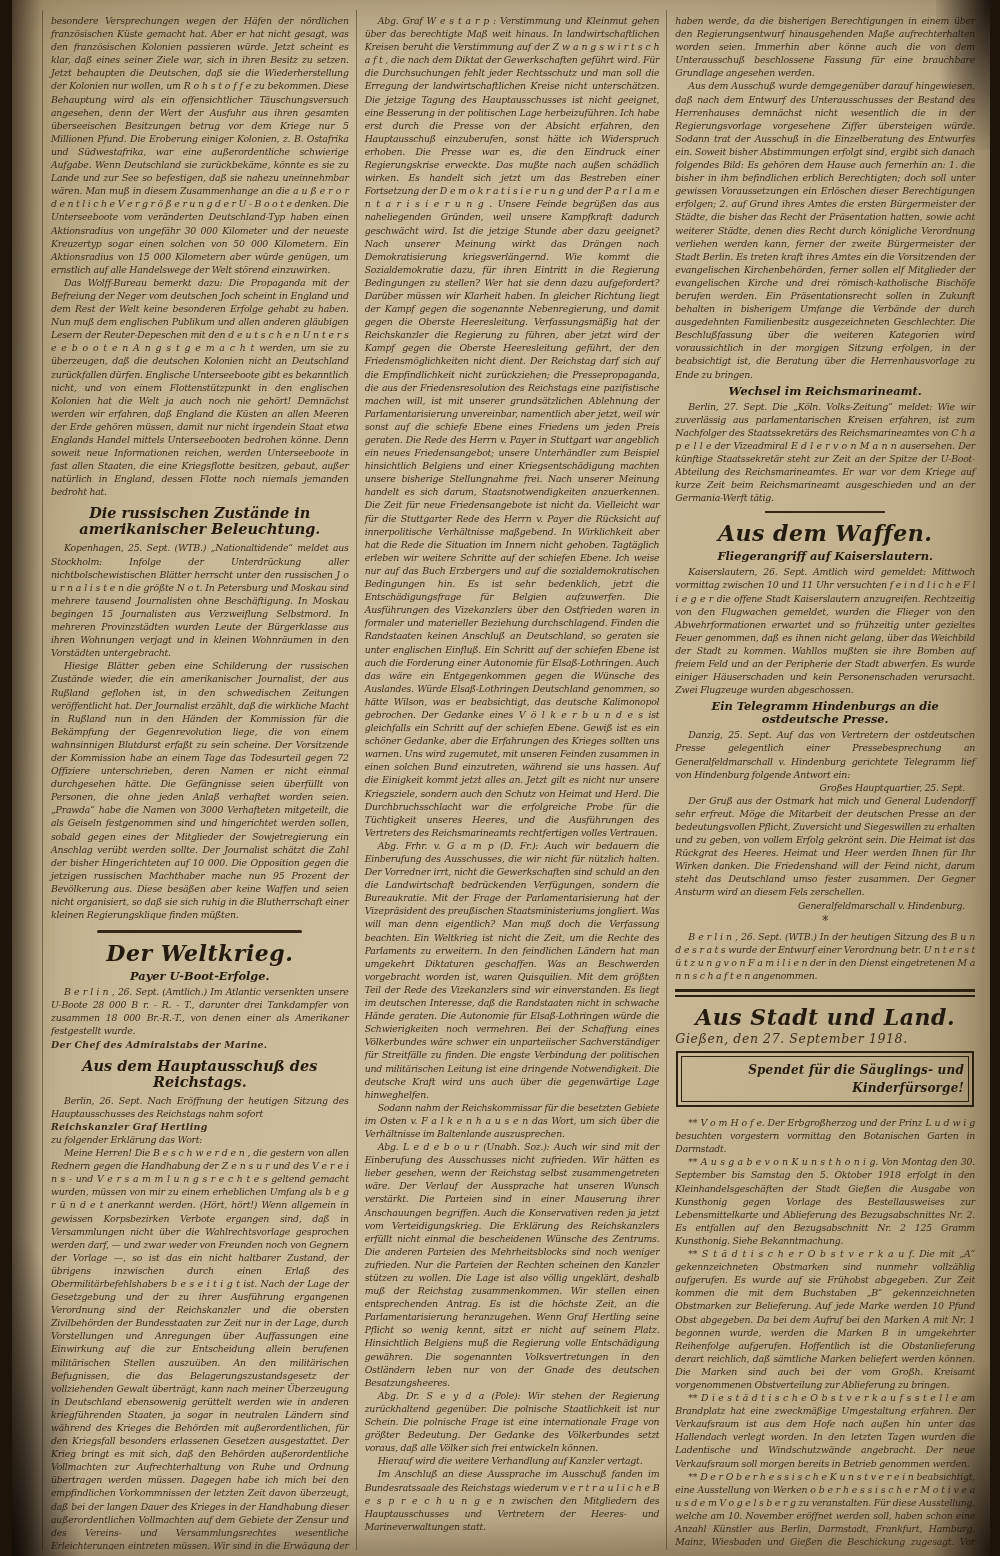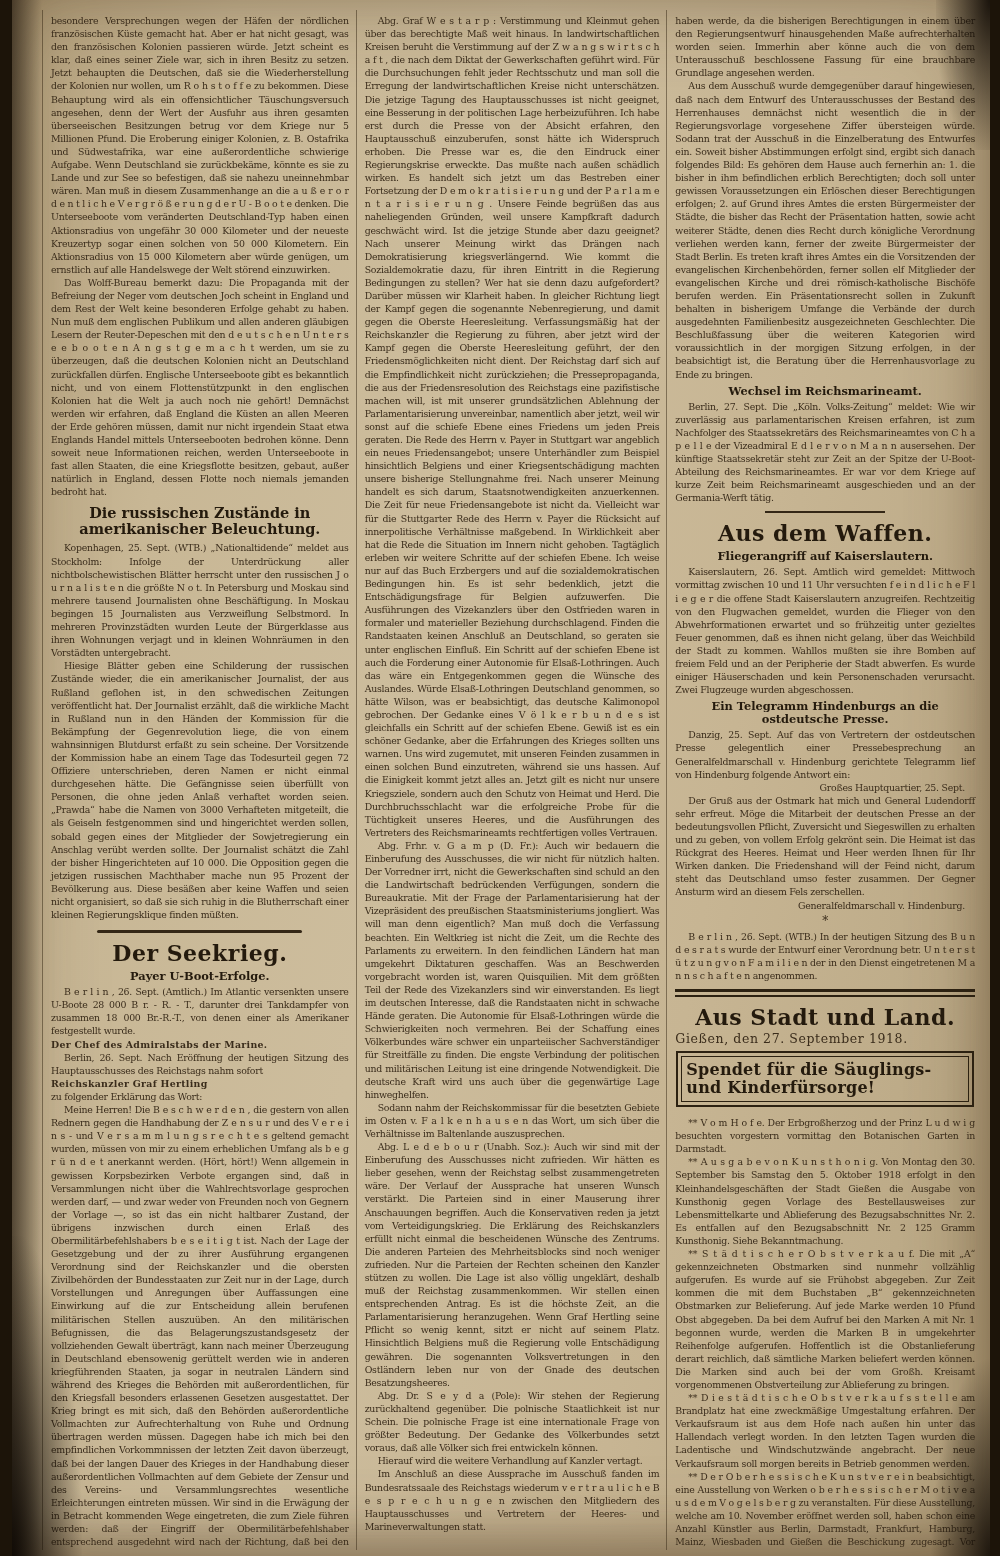--- a/index.html
+++ b/index.html
@@ -18,21 +18,21 @@
     background:radial-gradient(ellipse at 0% 100%, rgba(14,9,4,.95) 0%, rgba(14,9,4,0) 72%);}
   .corner-tr{right:0;top:0;width:54px;height:150px;
     background:radial-gradient(ellipse at 100% 0%, rgba(14,9,4,.9) 0%, rgba(14,9,4,0) 75%);}
   .corner-br{right:0;bottom:0;width:60px;height:200px;
     background:radial-gradient(ellipse at 100% 100%, rgba(14,9,4,.85) 0%, rgba(14,9,4,0) 70%);}
   .edge-l{left:0;top:0;bottom:0;width:30px;
     background:linear-gradient(90deg, rgba(20,13,6,.55), rgba(20,13,6,0));}
 
   .cols{
     position:absolute;left:30px;top:10px;right:8px;bottom:4px;
-    display:flex;align-items:stretch;
+    display:flex;align-items:stretch;font-style:italic;
   }
   .col{
     height:1540px;overflow:hidden;box-sizing:border-box;
     color:#3a2c1b;
     font-size:9.4px;line-height:13.1px;letter-spacing:-0.25px;
     padding:4px 7px 0 8px;
     border-left:1px solid rgba(52,37,18,.5);
   }
   .col-1{width:316px;}
   .col-2{width:313px;}
@@ -51,40 +51,41 @@
   .right{text-align:right;padding-right:10px;}
   .date{text-align:left;font-size:12.5px;letter-spacing:.6px;margin:2px 0 4px;}
   .rule{height:3px;width:205px;margin:9px auto 8px;background:#342716;border-radius:2px;}
   .rulesm{height:2px;width:120px;margin:7px auto 6px;background:#342716;}
   .bar{height:8px;border-top:3px solid #2c2111;border-bottom:2px solid #2c2111;
        margin:7px 0 5px;box-sizing:border-box;}
   .star{text-align:center;font-size:12px;line-height:14px;margin:2px 0;}
   .box{
     border:2px solid #2c2111;outline:1px solid #2c2111;outline-offset:-6px;
     padding:8px 8px;margin:6px 1px 9px;
-    font-weight:bold;font-size:16px;line-height:18px;text-align:left;
+    font-weight:bold;font-size:12px;line-height:18px;text-align:right;
     letter-spacing:.2px;color:#241a0d;
   }
 </style>
 </head>
 <body>
 
 <div class="page">
   <div class="cols">
     <div class="col col-1">
         <div class="blk pn">besondere Versprechungen wegen der Häfen der nördlichen französischen Küste gemacht hat. Aber er hat nicht gesagt, was den französischen Kolonien passieren würde. Jetzt scheint es klar, daß eines seiner Ziele war, sich in ihren Besitz zu setzen. Jetzt behaupten die Deutschen, daß sie die Wiederherstellung der Kolonien nur wollen, um R o h s t o f f e zu bekommen. Diese Behauptung wird als ein offensichtlicher Täuschungsversuch angesehen, denn der Wert der Ausfuhr aus ihren gesamten überseeischen Besitzungen betrug vor dem Kriege nur 5 Millionen Pfund. Die Eroberung einiger Kolonien, z. B. Ostafrika und Südwestafrika, war eine außerordentliche schwierige Aufgabe. Wenn Deutschland sie zurückbekäme, könnte es sie zu Lande und zur See so befestigen, daß sie nahezu uneinnehmbar wären. Man muß in diesem Zusammenhange an die a u ß e r o r d e n t l i c h e  V e r g r ö ß e r u n g  d e r  U - B o o t e denken. Die Unterseeboote vom veränderten Deutschland-Typ haben einen Aktionsradius von ungefähr 30 000 Kilometer und der neueste Kreuzertyp sogar einen solchen von 50 000 Kilometern. Ein Aktionsradius von 15 000 Kilometern aber würde genügen, um ernstlich auf alle Handelswege der Welt störend einzuwirken.</div>
         <div class="blk p">Das Wolff-Bureau bemerkt dazu: Die Propaganda mit der Befreiung der Neger vom deutschen Joch scheint in England und dem Rest der Welt keine besonderen Erfolge gehabt zu haben. Nun muß dem englischen Publikum und allen anderen gläubigen Lesern der Reuter-Depeschen mit den d e u t s c h e n  U n t e r s e e b o o t e n  A n g s t  g e m a c h t werden, um sie zu überzeugen, daß die deutschen Kolonien nicht an Deutschland zurückfallen dürfen. Englische Unterseeboote gibt es bekanntlich nicht, und von einem Flottenstützpunkt in den englischen Kolonien hat die Welt ja auch noch nie gehört! Demnächst werden wir erfahren, daß England die Küsten an allen Meeren der Erde gehören müssen, damit nur nicht irgendein Staat etwa Englands Handel mittels Unterseebooten bedrohen könne. Denn soweit neue Informationen reichen, werden Unterseeboote in fast allen Staaten, die eine Kriegsflotte besitzen, gebaut, außer natürlich in England, dessen Flotte noch niemals jemanden bedroht hat.</div>
         <div class="blk h-art">Die russischen Zustände in amerikanischer Beleuchtung.</div>
         <div class="blk p">Kopenhagen, 25. Sept. (WTB.) „Nationaltidende“ meldet aus Stockholm: Infolge der Unterdrückung aller nichtbolschewistischen Blätter herrscht unter den russischen J o u r n a l i s t e n die größte N o t. In Petersburg und Moskau sind mehrere tausend Journalisten ohne Beschäftigung. In Moskau begingen 15 Journalisten aus Verzweiflung Selbstmord. In mehreren Provinzstädten wurden Leute der Bürgerklasse aus ihren Wohnungen verjagt und in kleinen Wohnräumen in den Vorstädten untergebracht.</div>
         <div class="blk p">Hiesige Blätter geben eine Schilderung der russischen Zustände wieder, die ein amerikanischer Journalist, der aus Rußland geflohen ist, in den schwedischen Zeitungen veröffentlicht hat. Der Journalist erzählt, daß die wirkliche Macht in Rußland nun in den Händen der Kommission für die Bekämpfung der Gegenrevolution liege, die von einem wahnsinnigen Blutdurst erfaßt zu sein scheine. Der Vorsitzende der Kommission habe an einem Tage das Todesurteil gegen 72 Offiziere unterschrieben, deren Namen er nicht einmal durchgesehen hätte. Die Gefängnisse seien überfüllt von Personen, die ohne jeden Anlaß verhaftet worden seien. „Prawda“ habe die Namen von 3000 Verhafteten mitgeteilt, die als Geiseln festgenommen sind und hingerichtet werden sollen, sobald gegen eines der Mitglieder der Sowjetregierung ein Anschlag verübt werden sollte. Der Journalist schätzt die Zahl der bisher Hingerichteten auf 10 000. Die Opposition gegen die jetzigen russischen Machthaber mache nun 95 Prozent der Bevölkerung aus. Diese besäßen aber keine Waffen und seien nicht organisiert, so daß sie sich ruhig in die Blutherrschaft einer kleinen Regierungsklique finden müßten.</div>
         <div class="blk rule"></div>
-        <div class="blk h-sec">Der Seekrieg.</div>
+        <div class="blk h-sec">Der Weltkrieg.</div>
         <div class="blk h-sub">Payer U-Boot-Erfolge.</div>
         <div class="blk p">B e r l i n , 26. Sept. (Amtlich.) Im Atlantic versenkten unsere U-Boote 28 000 B r. - R. - T., darunter drei Tankdampfer von zusammen 18 000 Br.-R.-T., von denen einer als Amerikaner festgestellt wurde.</div>
         <div class="blk centerb">Der Chef des Admiralstabs der Marine.</div>
+        <div class="blk h-art">Aus dem Hauptausschuß des Reichstags.</div>
         <div class="blk p">Berlin, 26. Sept. Nach Eröffnung der heutigen Sitzung des Hauptausschusses des Reichstags nahm sofort</div>
         <div class="blk centerb">Reichskanzler Graf Hertling</div>
         <div class="blk pn">zu folgender Erklärung das Wort:</div>
         <div class="blk p">Meine Herren! Die B e s c h w e r d e n , die gestern von allen Rednern gegen die Handhabung der Z e n s u r und des V e r e i n s - und V e r s a m m l u n g s r e c h t e s geltend gemacht wurden, müssen von mir zu einem erheblichen Umfang als b e g r ü n d e t anerkannt werden. (Hört, hört!) Wenn allgemein in gewissen Korpsbezirken Verbote ergangen sind, daß in Versammlungen nicht über die Wahlrechtsvorlage gesprochen werden darf, — und zwar weder von Freunden noch von Gegnern der Vorlage —, so ist das ein nicht haltbarer Zustand, der übrigens inzwischen durch einen Erlaß des Obermilitärbefehlshabers b e s e i t i g t ist. Nach der Lage der Gesetzgebung und der zu ihrer Ausführung ergangenen Verordnung sind der Reichskanzler und die obersten Zivilbehörden der Bundesstaaten zur Zeit nur in der Lage, durch Vorstellungen und Anregungen über Auffassungen eine Einwirkung auf die zur Entscheidung allein berufenen militärischen Stellen auszuüben. An den militärischen Befugnissen, die das Belagerungszustandsgesetz der vollziehenden Gewalt überträgt, kann nach meiner Überzeugung in Deutschland ebensowenig gerüttelt werden wie in anderen kriegführenden Staaten, ja sogar in neutralen Ländern sind während des Krieges die Behörden mit außerordentlichen, für den Kriegsfall besonders erlassenen Gesetzen ausgestattet. Der Krieg bringt es mit sich, daß den Behörden außerordentliche Vollmachten zur Aufrechterhaltung von Ruhe und Ordnung übertragen werden müssen. Dagegen habe ich mich bei den empfindlichen Vorkommnissen der letzten Zeit davon überzeugt, daß bei der langen Dauer des Krieges in der Handhabung dieser außerordentlichen Vollmachten auf dem Gebiete der Zensur und des Vereins- und Versammlungsrechtes wesentliche Erleichterungen eintreten müssen. Wir sind in die Erwägung der in Betracht kommenden Wege eingetreten, die zum Ziele führen werden: daß der Eingriff der Obermilitärbefehlshaber entsprechend ausgedehnt wird nach der Richtung, daß bei den bisher den militärischen Instanzen allein zugewiesenen Aufgaben die in Friedenszeiten berufenen zivilen Behörden beteiligt werden, oder endlich die Einfügung ausgleichender ziviler Elemente in die bezüglich der Entscheidung berufenen militärischen Stellen.</div>
       </div>
     <div class="col col-2">
         <div class="blk p">Abg. Graf W e s t a r p : Verstimmung und Kleinmut gehen über das berechtigte Maß weit hinaus. In landwirtschaftlichen Kreisen beruht die Verstimmung auf der Z w a n g s w i r t s c h a f t , die nach dem Diktat der Gewerkschaften geführt wird. Für die Durchsuchungen fehlt jeder Rechtsschutz und man soll die Erregung der landwirtschaftlichen Kreise nicht unterschätzen. Die jetzige Tagung des Hauptausschusses ist nicht geeignet, eine Besserung in der politischen Lage herbeizuführen. Ich habe erst durch die Presse von der Absicht erfahren, den Hauptausschuß einzuberufen, sonst hätte ich Widerspruch erhoben. Die Presse war es, die den Eindruck einer Regierungskrise erweckte. Das mußte nach außen schädlich wirken. Es handelt sich jetzt um das Bestreben einer Fortsetzung der D e m o k r a t i s i e r u n g und der P a r l a m e n t a r i s i e r u n g . Unsere Feinde begrüßen das aus naheliegenden Gründen, weil unsere Kampfkraft dadurch geschwächt wird. Ist die jetzige Stunde aber dazu geeignet? Nach unserer Meinung wirkt das Drängen nach Demokratisierung kriegsverlängernd. Wie kommt die Sozialdemokratie dazu, für ihren Eintritt in die Regierung Bedingungen zu stellen? Wer hat sie denn dazu aufgefordert? Darüber müssen wir Klarheit haben. In gleicher Richtung liegt der Kampf gegen die sogenannte Nebenregierung, und damit gegen die Oberste Heeresleitung. Verfassungsmäßig hat der Reichskanzler die Regierung zu führen, aber jetzt wird der Kampf gegen die Oberste Heeresleitung geführt, der den Friedensmöglichkeiten nicht dient. Der Reichstag darf sich auf die Empfindlichkeit nicht zurückziehen; die Pressepropaganda, die aus der Friedensresolution des Reichstags eine pazifistische machen will, ist mit unserer grundsätzlichen Ablehnung der Parlamentarisierung unvereinbar, namentlich aber jetzt, weil wir sonst auf die schiefe Ebene eines Friedens um jeden Preis geraten. Die Rede des Herrn v. Payer in Stuttgart war angeblich ein neues Friedensangebot; unsere Unterhändler zum Beispiel hinsichtlich Belgiens und einer Kriegsentschädigung machten unsere bisherige Stellungnahme frei. Nach unserer Meinung handelt es sich darum, Staatsnotwendigkeiten anzuerkennen. Die Zeit für neue Friedensangebote ist nicht da. Vielleicht war für die Stuttgarter Rede des Herrn v. Payer die Rücksicht auf innerpolitische Verhältnisse maßgebend. In Wirklichkeit aber hat die Rede die Situation im Innern nicht gehoben. Tagtäglich erleben wir weitere Schritte auf der schiefen Ebene. Ich weise nur auf das Buch Erzbergers und auf die sozialdemokratischen Bedingungen hin. Es ist sehr bedenklich, jetzt die Entschädigungsfrage für Belgien aufzuwerfen. Die Ausführungen des Vizekanzlers über den Ostfrieden waren in formaler und materieller Beziehung durchschlagend. Finden die Randstaaten keinen Anschluß an Deutschland, so geraten sie unter englischen Einfluß. Ein Schritt auf der schiefen Ebene ist auch die Forderung einer Autonomie für Elsaß-Lothringen. Auch das wäre ein Entgegenkommen gegen die Wünsche des Auslandes. Würde Elsaß-Lothringen Deutschland genommen, so hätte Wilson, was er beabsichtigt, das deutsche Kalimonopol gebrochen. Der Gedanke eines V ö l k e r b u n d e s ist gleichfalls ein Schritt auf der schiefen Ebene. Gewiß ist es ein schöner Gedanke, aber die Erfahrungen des Krieges sollten uns warnen. Uns wird zugemutet, mit unseren Feinden zusammen in einen solchen Bund einzutreten, während sie uns hassen. Auf die Einigkeit kommt jetzt alles an. Jetzt gilt es nicht nur unsere Kriegsziele, sondern auch den Schutz von Heimat und Herd. Die Durchbruchsschlacht war die erfolgreiche Probe für die Tüchtigkeit unseres Heeres, und die Ausführungen des Vertreters des Reichsmarineamts rechtfertigen volles Vertrauen.</div>
         <div class="blk p">Abg. Frhr. v. G a m p (D. Fr.): Auch wir bedauern die Einberufung des Ausschusses, die wir nicht für nützlich halten. Der Vorredner irrt, nicht die Gewerkschaften sind schuld an den die Landwirtschaft bedrückenden Verfügungen, sondern die Bureaukratie. Mit der Frage der Parlamentarisierung hat der Vizepräsident des preußischen Staatsministeriums jongliert. Was will man denn eigentlich? Man muß doch die Verfassung beachten. Ein Weltkrieg ist nicht die Zeit, um die Rechte des Parlaments zu erweitern. In den feindlichen Ländern hat man umgekehrt Diktaturen geschaffen. Was an Beschwerden vorgebracht worden ist, waren Quisquilien. Mit dem größten Teil der Rede des Vizekanzlers sind wir einverstanden. Es liegt im deutschen Interesse, daß die Randstaaten nicht in schwache Hände geraten. Die Autonomie für Elsaß-Lothringen würde die Schwierigkeiten noch vermehren. Bei der Schaffung eines Völkerbundes wäre schwer ein unparteiischer Sachverständiger für Streitfälle zu finden. Die engste Verbindung der politischen und militärischen Leitung ist eine dringende Notwendigkeit. Die deutsche Kraft wird uns auch über die gegenwärtige Lage hinweghelfen.</div>
         <div class="blk p">Sodann nahm der Reichskommissar für die besetzten Gebiete im Osten v. F a l k e n h a u s e n das Wort, um sich über die Verhältnisse im Baltenlande auszusprechen.</div>
         <div class="blk p">Abg. L e d e b o u r (Unabh. Soz.): Auch wir sind mit der Einberufung des Ausschusses nicht zufrieden. Wir hätten es lieber gesehen, wenn der Reichstag selbst zusammengetreten wäre. Der Verlauf der Aussprache hat unseren Wunsch verstärkt. Die Parteien sind in einer Mauserung ihrer Anschauungen begriffen. Auch die Konservativen reden ja jetzt vom Verteidigungskrieg. Die Erklärung des Reichskanzlers erfüllt nicht einmal die bescheidenen Wünsche des Zentrums. Die anderen Parteien des Mehrheitsblocks sind noch weniger zufrieden. Nur die Parteien der Rechten scheinen den Kanzler stützen zu wollen. Die Lage ist also völlig ungeklärt, deshalb muß der Reichstag zusammenkommen. Wir stellen einen entsprechenden Antrag. Es ist die höchste Zeit, an die Parlamentarisierung heranzugehen. Wenn Graf Hertling seine Pflicht so wenig kennt, sitzt er nicht auf seinem Platz. Hinsichtlich Belgiens muß die Regierung volle Entschädigung gewähren. Die sogenannten Volksvertretungen in den Ostländern leben nur von der Gnade des deutschen Besatzungsheeres.</div>

